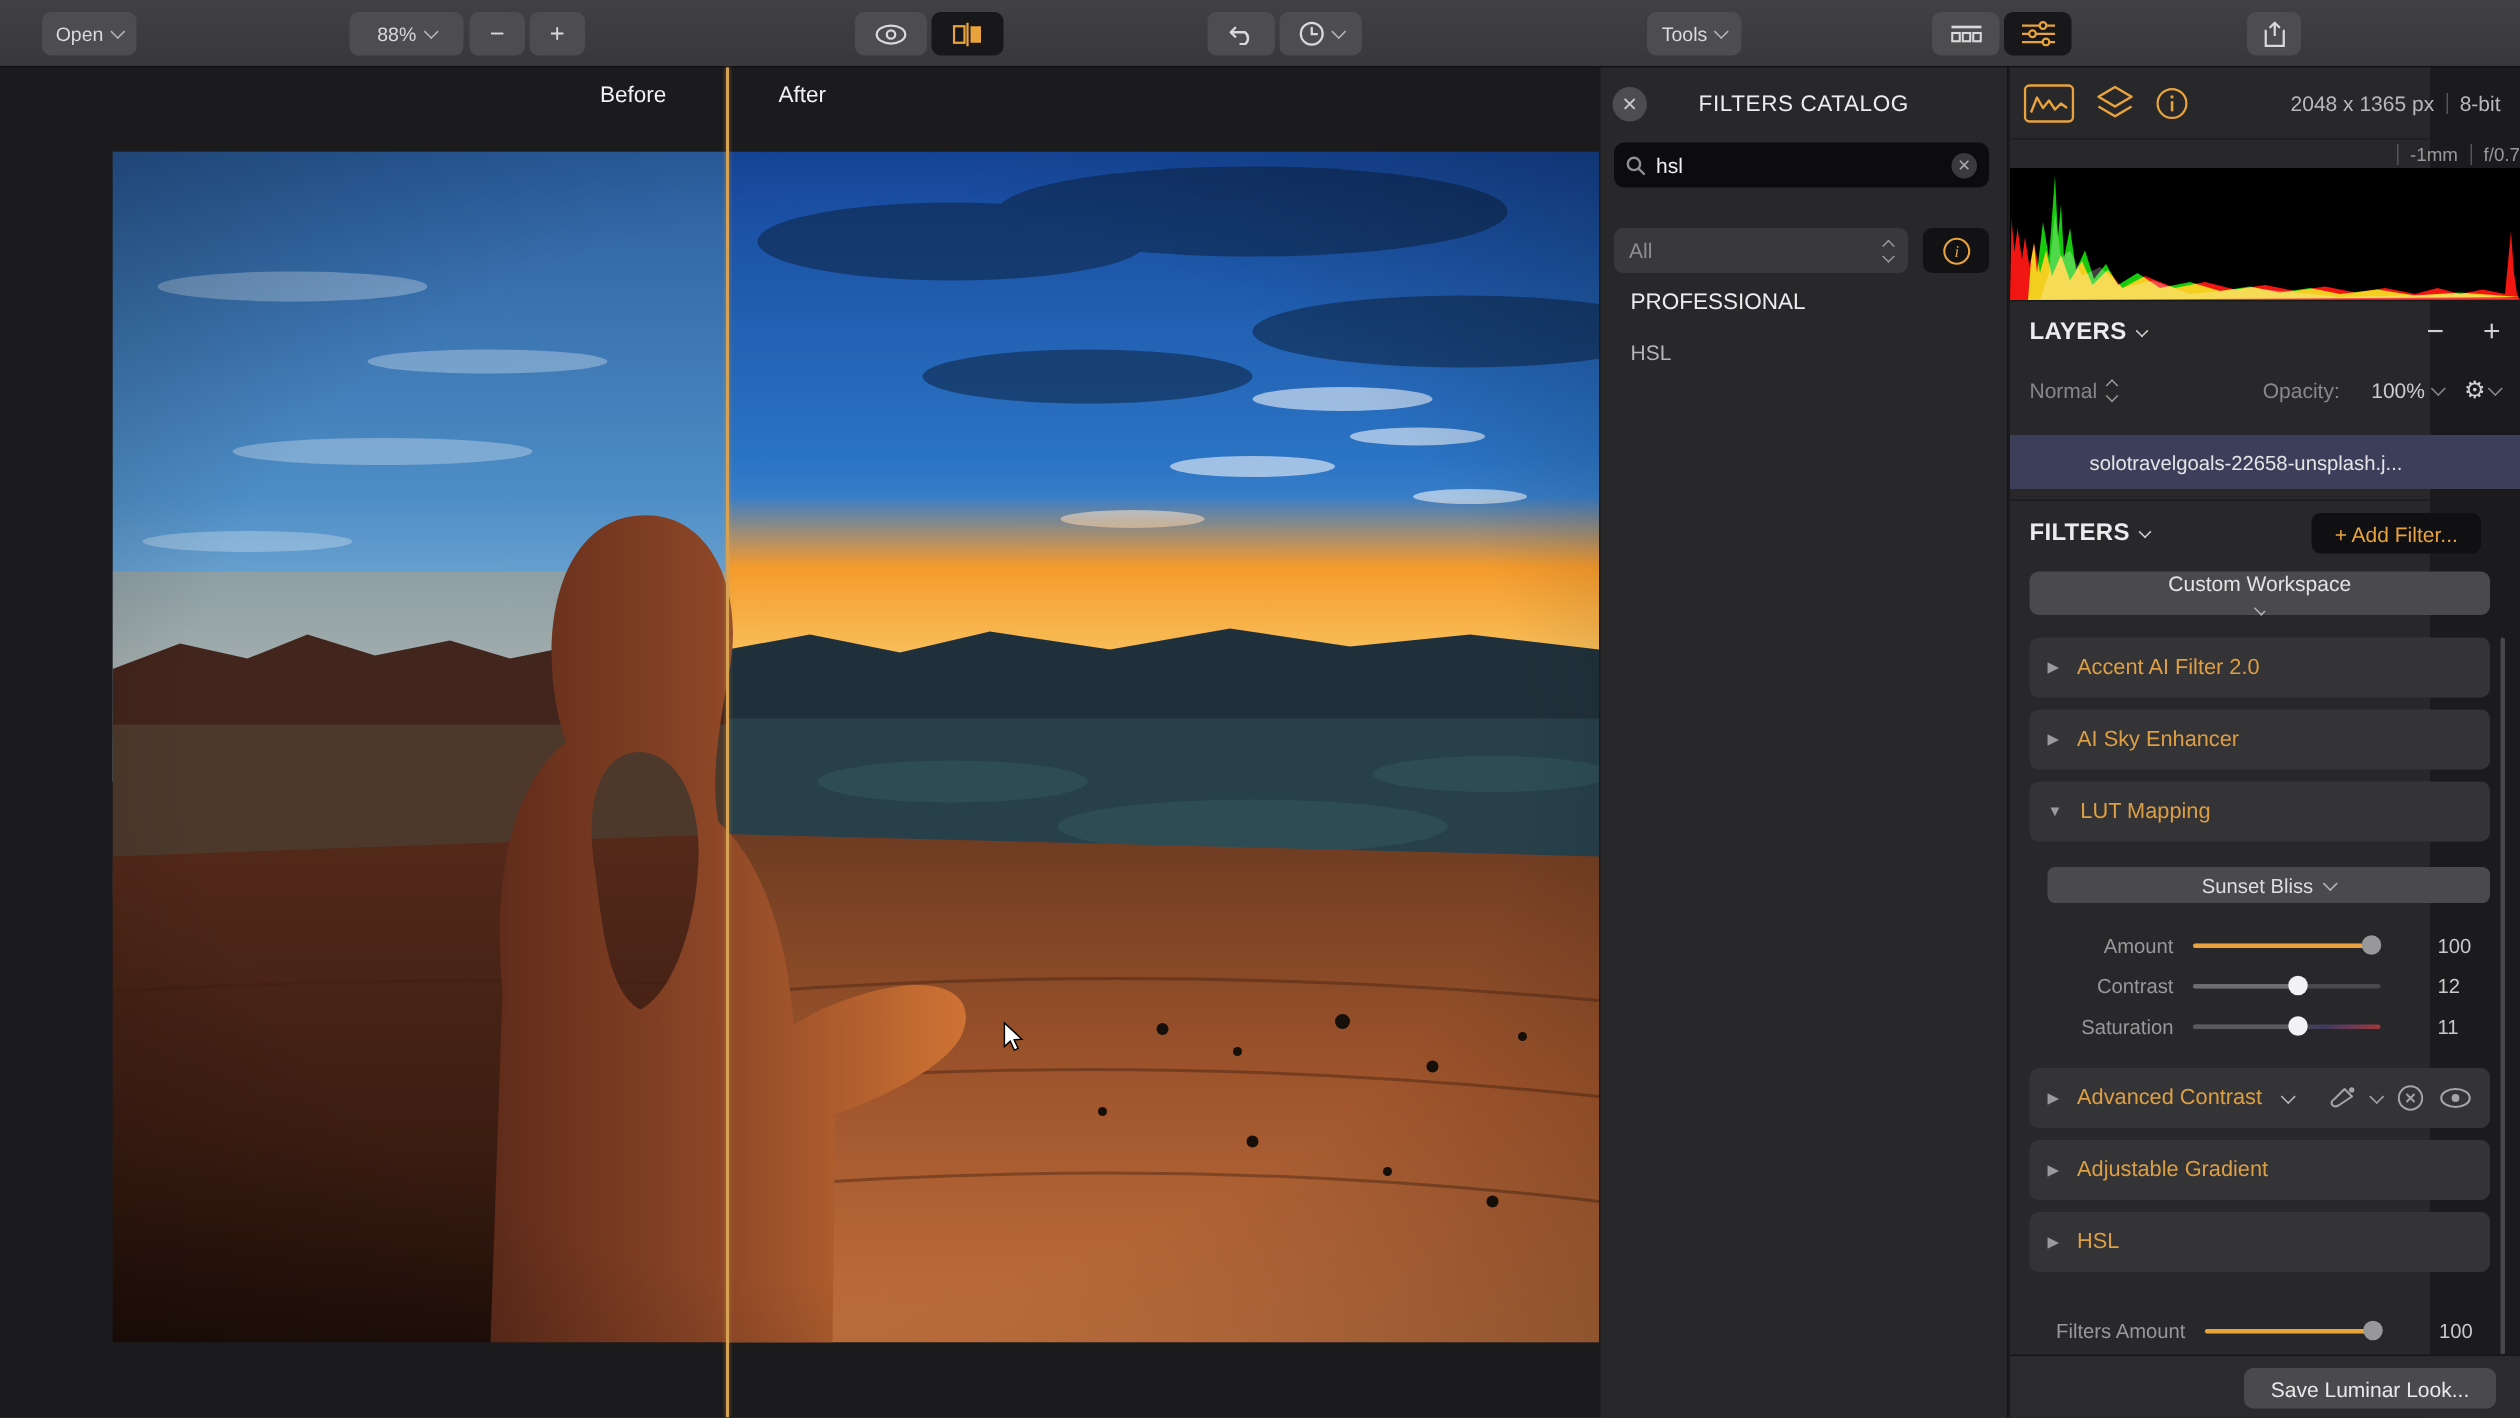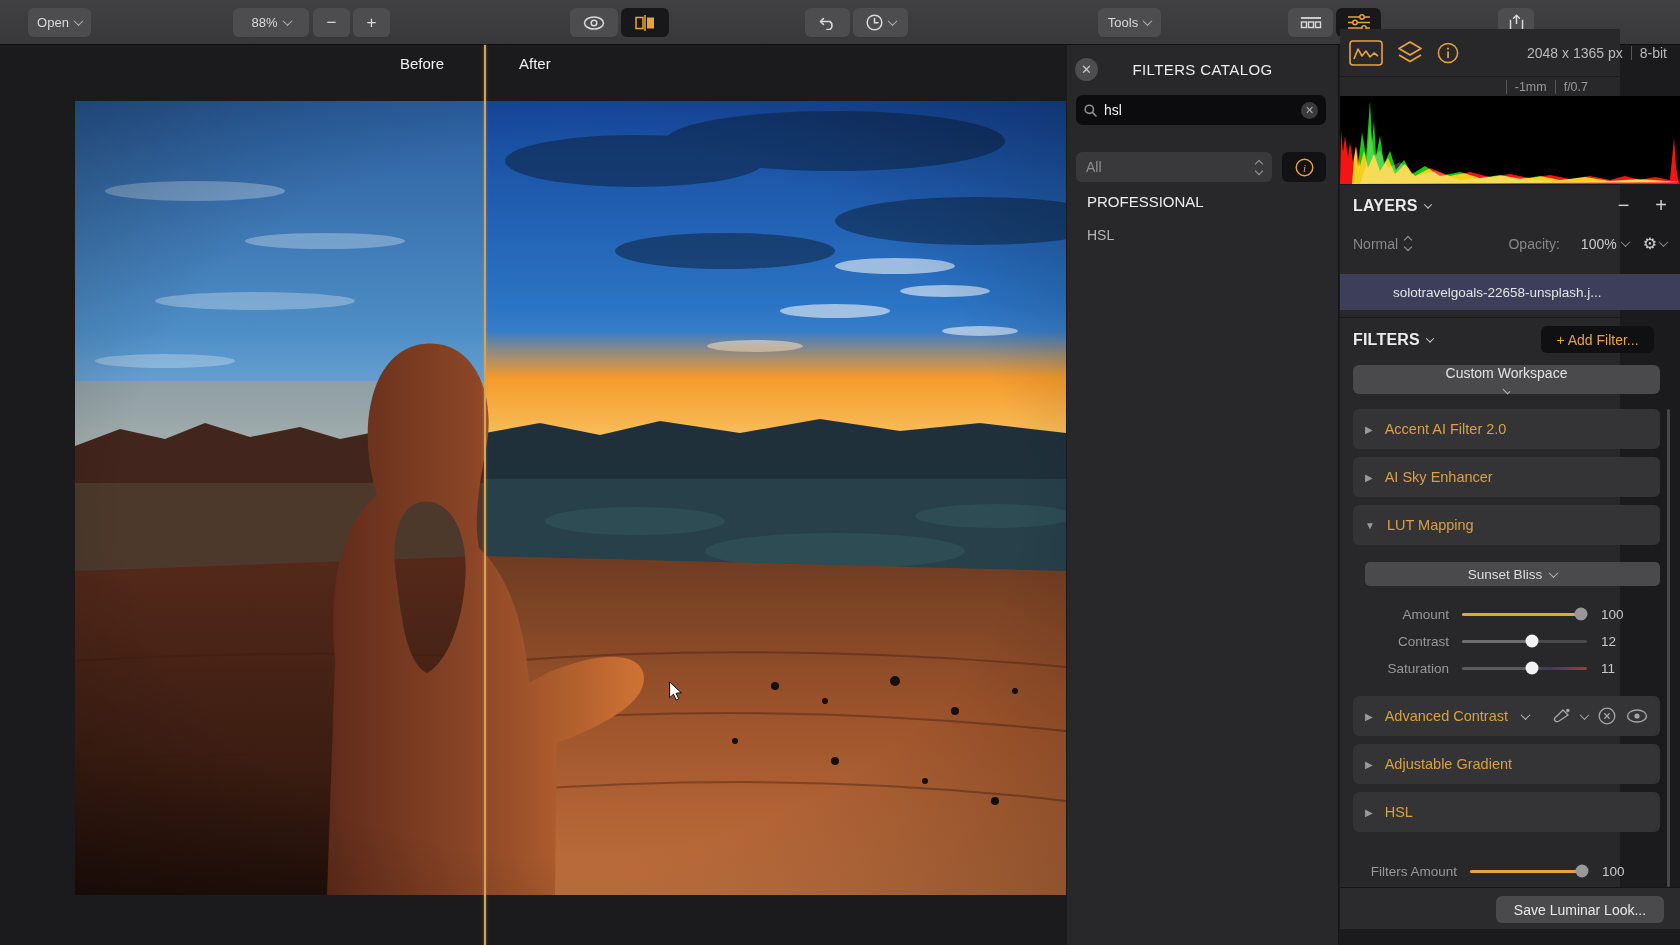--- a/index.html
+++ b/index.html
@@ -46,21 +46,21 @@
                 padding:0 10px; justify-content:space-between; }
   .updown { display:flex; flex-direction:column; gap:1px; }
   .updown i { width:6px; height:6px; border-right:1.5px solid #9a9a9c; border-bottom:1.5px solid #9a9a9c; display:block; }
   .updown .u { transform:rotate(-135deg); } .updown .d { transform:rotate(45deg); }
   #cat-info-btn { position:absolute; left:215px; top:107px; width:44px; height:30px; background:#121214;
                   border-radius:6px; display:flex; align-items:center; justify-content:center; }
   .cat-item-header { position:absolute; left:20px; color:#ececee; font-size:15px; }
   .cat-item { position:absolute; left:20px; color:#b5b5b7; font-size:14px; }
 
   
-  #rpanel { position:absolute; left:1340px; top:29px; width:280px; height:900px; background:#28282a; }
+  #rpanel { position:absolute; left:1340px; top:45px; width:280px; height:900px; background:#28282a; }
   #rp-icons { position:absolute; left:0; top:0; width:340px; height:48px; border-bottom:1px solid #1c1c1e;
               display:flex; align-items:center; }
   .meta-text { color:#b9b9bb; font-size:14px; }
   .meta-dim { color:#98989a; font-size:12.5px; }
   .vline { width:1px; height:14px; background:#555557; margin:0 8px; }
   #histogram { position:absolute; left:0; top:67px; width:340px; height:88px; background:#000; }
   .sec-divider { position:absolute; left:0; width:340px; height:1px; background:#1a1a1c; }
   .sec-title { color:#ececee; font-size:16px; font-weight:bold; letter-spacing:.2px;
                display:flex; align-items:center; gap:7px; }
   .sec-title .chev { border-color:#cfcfd1; width:6px; height:6px; }
@@ -89,21 +89,21 @@
   .slider .fill { position:absolute; left:0; top:0; height:3px; border-radius:2px; width:var(--pct); }
   .slider .knob { position:absolute; top:50%; left:var(--pct); transform:translate(-50%,-50%);
                   width:13px; height:13px; border-radius:50%; }
   .slider.orange .fill { background:#e8a33d; }
   .slider.orange .knob { background:#98989a; }
   .slider.plain .fill { background:#6e6e70; }
   .slider.plain .knob { background:#f2f2f4; }
   .slider.rainbow { background:linear-gradient(90deg,#4a4a4c 0%,#4a4a4c 55%,#3f3a5e 70%,#6e3a56 85%,#a03a3a 100%); }
   .slider.rainbow .fill { background:#5a5a5c; }
   .slider.rainbow .knob { background:#f2f2f4; }
-  .slider-value { color:#c9c9cb; font-size:13.5px; padding-left:14px; }
+  .slider-value { color:#c9c9cb; font-size:13.5px; padding-left:14px;margin-left:24px; }
   .row-icons { margin-left:auto; margin-right:12px; display:flex; align-items:center; gap:10px; color:#a5a5a7; }
   #bottom-bar { position:absolute; left:0; top:858px; width:340px; height:42px; background:#2b2b2d;
                 border-top:1px solid #161618; }
   #save-look-btn { position:absolute; right:16px; top:8px; width:168px; height:27px; background:#4a4a4c;
                    border-radius:6px; color:#e8e8ea; font-size:14px; display:flex; align-items:center;
                    justify-content:center; }
   #scrollbar { position:absolute; left:327px; top:380px; width:3px; height:478px; background:#6e6e70;
                border-radius:2px; opacity:.55; }
 </style>
 </head>
@@ -353,21 +353,21 @@
       </svg>
       <span class="meta-text" style="margin-left:auto;">2048 x 1365 px</span>
       <span class="vline"></span>
       <span class="meta-text" style="margin-right:13px;">8-bit</span>
     </div>
 
     <div class="abs" style="left:0;top:48px;width:340px;height:19px;display:flex;align-items:center;justify-content:flex-end;">
       <span class="vline"></span>
       <span class="meta-dim">-1mm</span>
       <span class="vline"></span>
-      <span class="meta-dim" style="margin-right:92px;text-align:center;">f/0.7</span>
+      <span class="meta-dim" style="text-align:center;">f/0.7</span>
     </div>
 
     <svg id="histogram" viewBox="0 0 340 88" preserveAspectRatio="none">
       <rect x="0" y="0" width="340" height="88" fill="#000"></rect>
       <path style="mix-blend-mode:screen" fill="#ff1712" opacity=".95" d="M0,88 L1,34 L3,56 L5,40 L8,61 L10,46 L13,66 L16,50 L20,70 L24,55 L28,72 L34,58 L40,75 L48,62 L55,78 L65,68 L75,80 L90,72 L110,80 L130,76 L150,81 L170,78 L190,82 L210,79 L230,83 L250,80 L270,84 L285,80 L300,84 L315,81 L330,84 L334,42 L336,70 L338,84 L340,88 Z"></path>
       <path style="mix-blend-mode:screen" fill="#19e00f" opacity=".9" d="M12,88 L14,62 L16,50 L18,70 L22,36 L26,60 L30,5 L32,46 L34,24 L36,60 L40,40 L44,68 L50,55 L56,74 L64,64 L72,78 L85,70 L100,80 L120,76 L140,82 L160,79 L180,83 L200,80 L220,84 L245,81 L270,85 L300,83 L340,86 Z"></path>
       <path style="mix-blend-mode:screen" fill="#233ff" opacity=".95" d="M1,88 L2,6 L3,52 L5,34 L7,60 L9,42 L12,66 L15,48 L18,70 L22,55 L26,74 L31,60 L37,78 L45,66 L55,80 L68,72 L85,82 L105,77 L130,84 L160,80 L200,85 L240,82 L290,86 L340,87 Z"></path>
       <path style="mix-blend-mode:screen" fill="#ffffff" opacity=".25" d="M20,88 L26,70 L30,30 L34,60 L40,55 L48,72 L60,66 L75,80 L95,75 L120,84 L160,80 L220,86 L300,84 L340,87 Z"></path>
     </svg>
 

